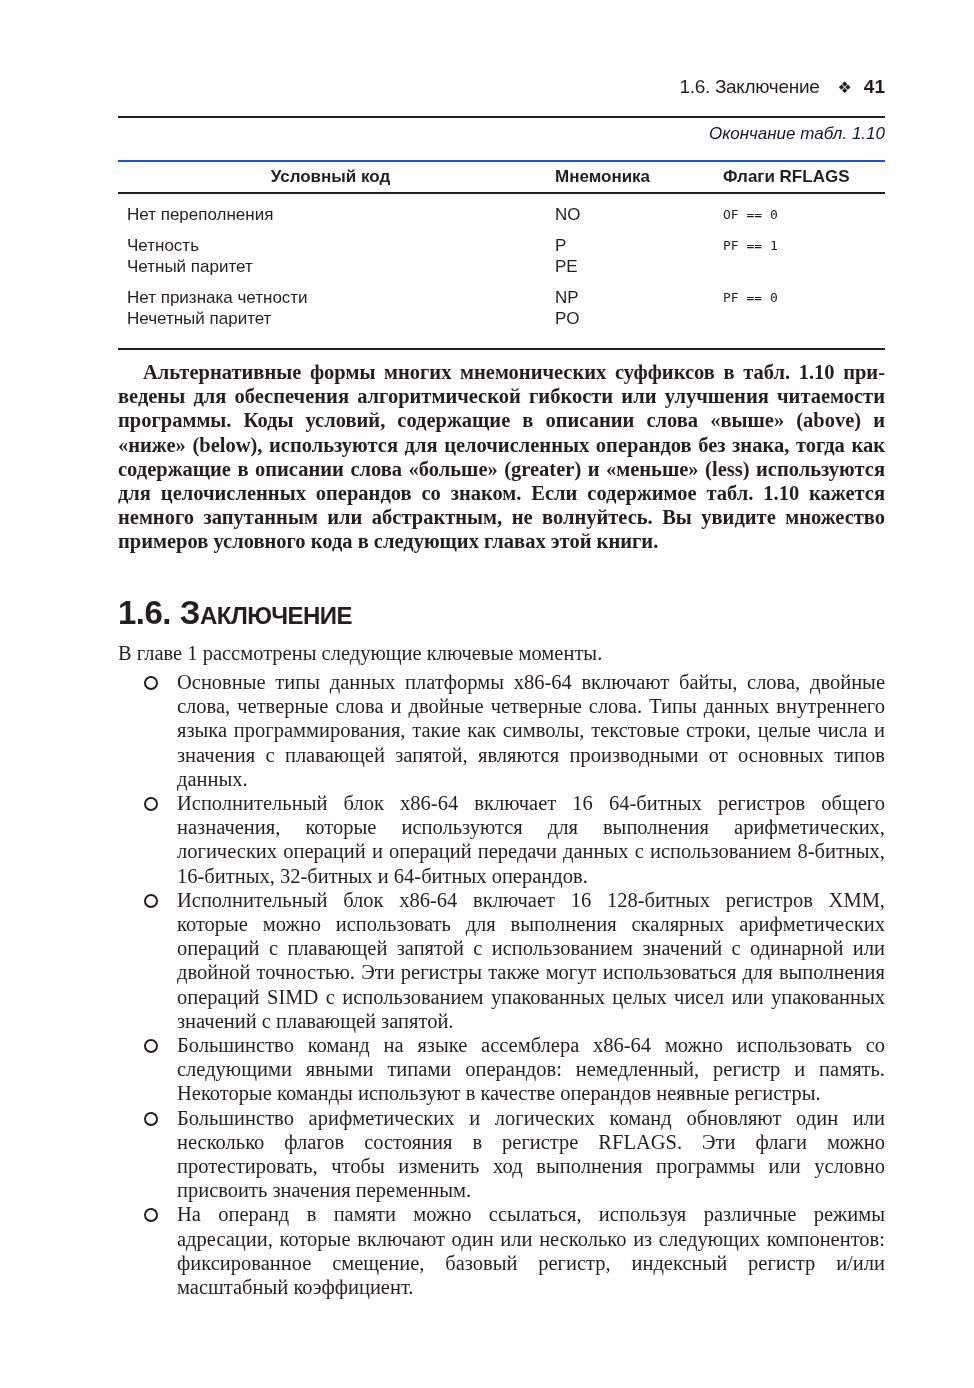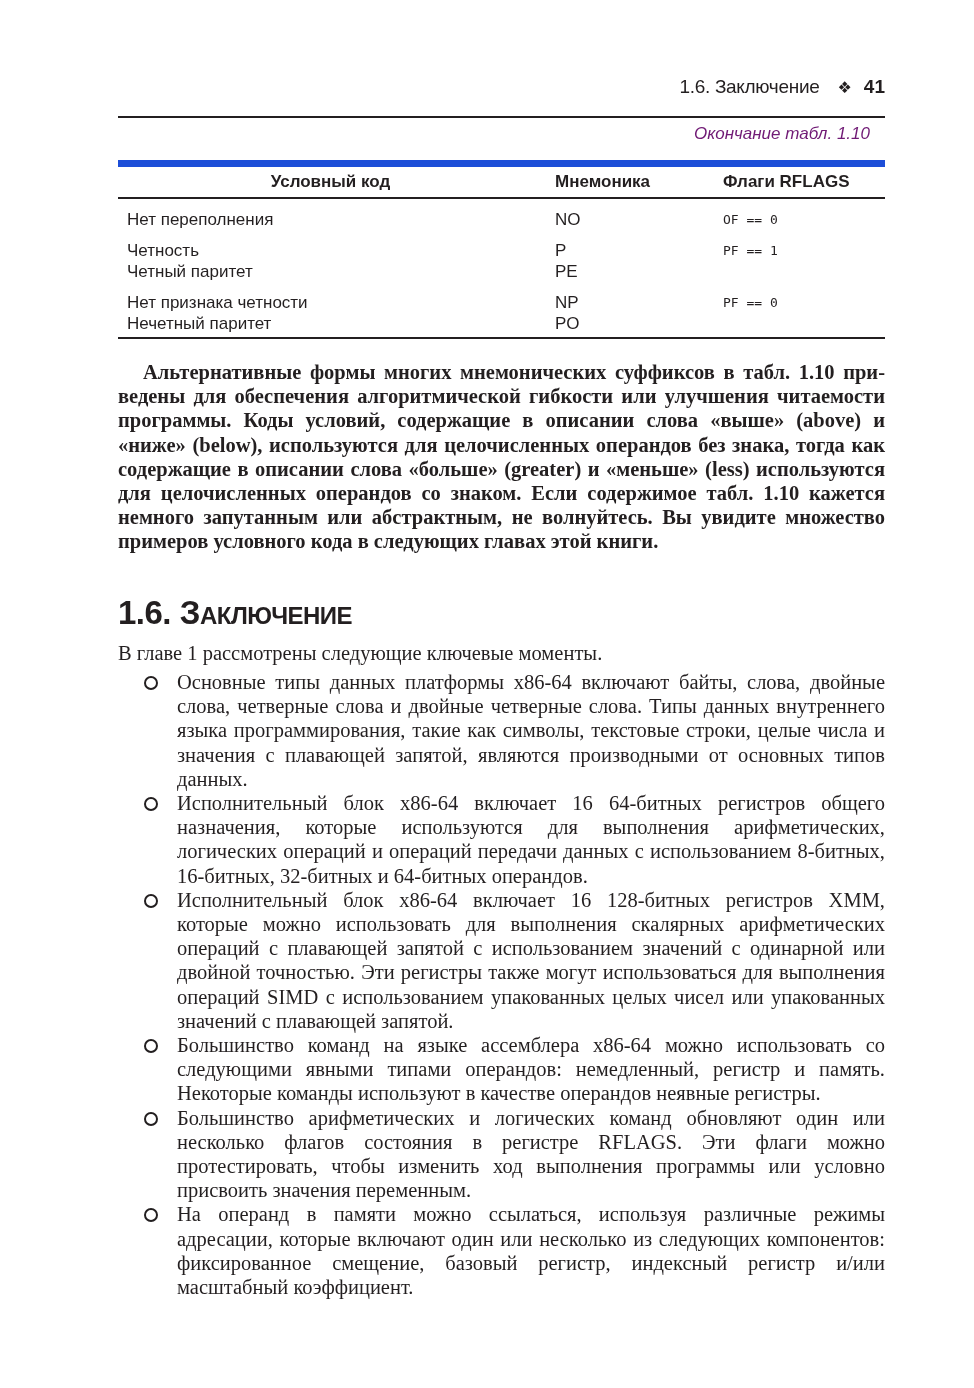--- a/index.html
+++ b/index.html
@@ -9,39 +9,39 @@
   .running-head {
     position: absolute; top: 76px; left: 0; width: 767px; height: 26px;
     text-align: right; font-family: "Liberation Sans", sans-serif; font-size: 19px;
     border-bottom: 2px solid #231f20; padding-bottom: 14px;
   }
   .running-head .section { letter-spacing: -0.3px; }
   .running-head .orn { display: inline-block; margin: 0 12px 0 18px; font-size: 16px; }
   .running-head .pnum { font-weight: bold; }
 
   .table-caption {
-    position: absolute; top: 124px; right: 15px; font-family: "Liberation Sans", sans-serif;
-    font-style: italic; font-size: 17px; color: #701a75;
+    position: absolute; top: 124px; right: 0; font-family: "Liberation Sans", sans-serif;
+    font-style: italic; font-size: 17px; color: #0f172a;
   }
 
   table.cc {
     position: absolute; top: 160px; left: 0; width: 767px; border-collapse: collapse;
     font-family: "Liberation Sans", sans-serif; font-size: 17px;
-    border-top: 7px solid #1d4ed8; border-bottom: 2px solid #231f20;
+    border-top: 2px solid #1d4ed8; border-bottom: 2px solid #231f20;
   }
   table.cc th { font-weight: bold; font-size: 17px; height: 30px; border-bottom: 2px solid #231f20; padding: 0; }
   table.cc th.c1 { text-align: center; width: 425px; }
   table.cc th.c2 { text-align: left; width: 145px; padding-left: 12px; }
   table.cc th.c3 { text-align: left; padding-left: 23px; }
   table.cc td { vertical-align: top; padding: 0; line-height: 21px; }
   table.cc td.c1 { padding-left: 9px; }
   table.cc td.c2 { padding-left: 12px; }
   table.cc td.c3 { padding-left: 23px; font-family: "DejaVu Sans Mono", monospace; font-size: 13px; }
   table.cc tr.r td { padding-top: 10px; }
-  table.cc tr.r.last td { padding-bottom: 3px; }
+  table.cc tr.r.last td { padding-bottom: 19px; }
 
   .body-text {
     font-family: "Liberation Serif", serif; font-size: 20.5px; line-height: 24.2px;
     text-align: justify; hyphens: manual;
   }
   .para1 { position: absolute; top: 360px; left: 0; width: 767px; text-indent: 25px; font-weight: bold; }
 
   .sec-heading {
     position: absolute; top: 594px; left: 0; font-family: "Liberation Sans", sans-serif;
     font-weight: bold; font-size: 33px; letter-spacing: -0.5px; margin: 0;

